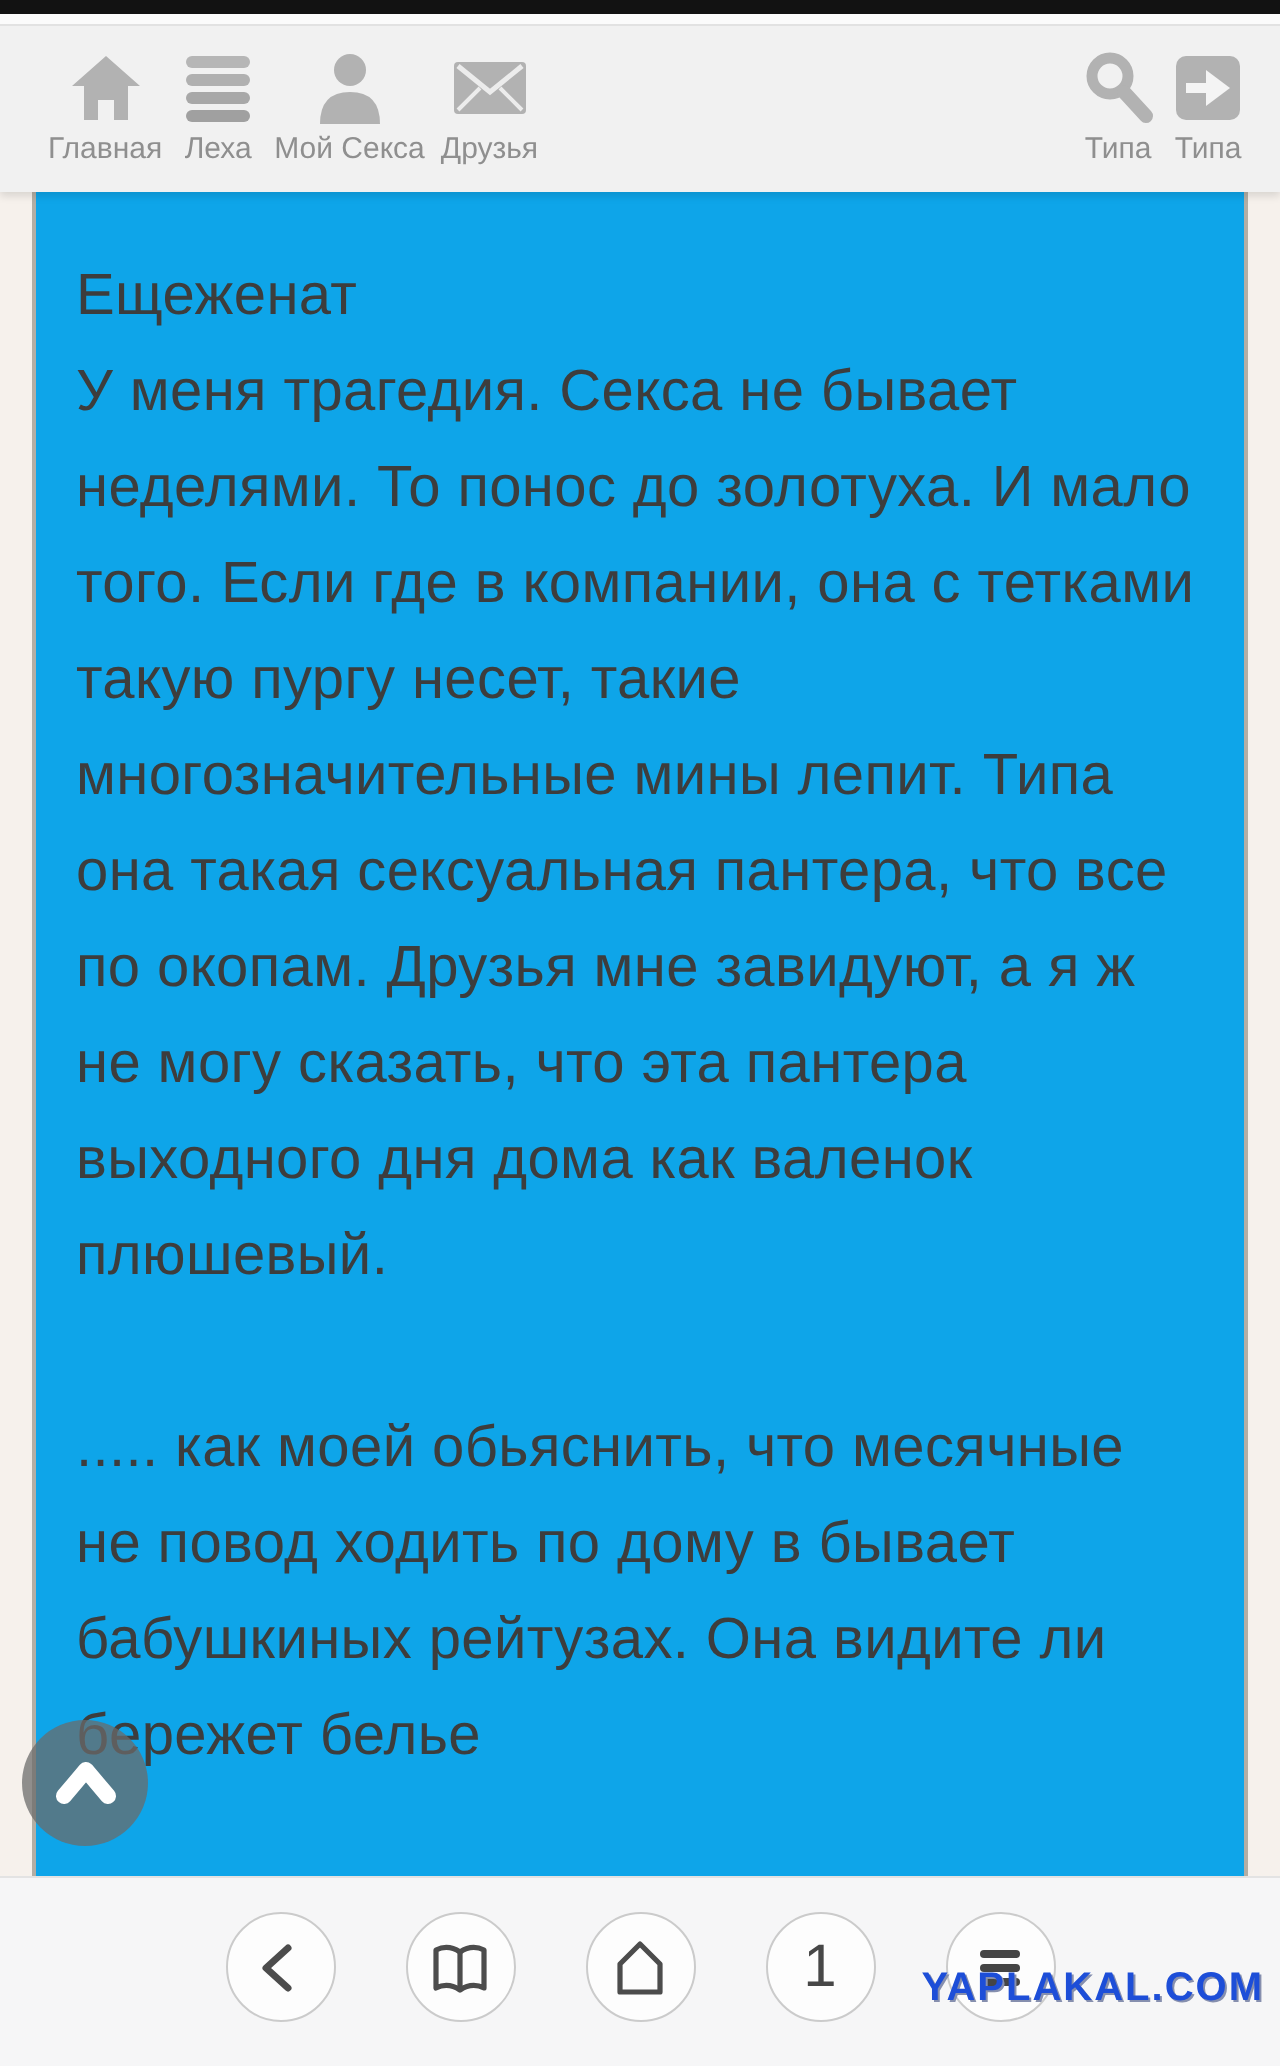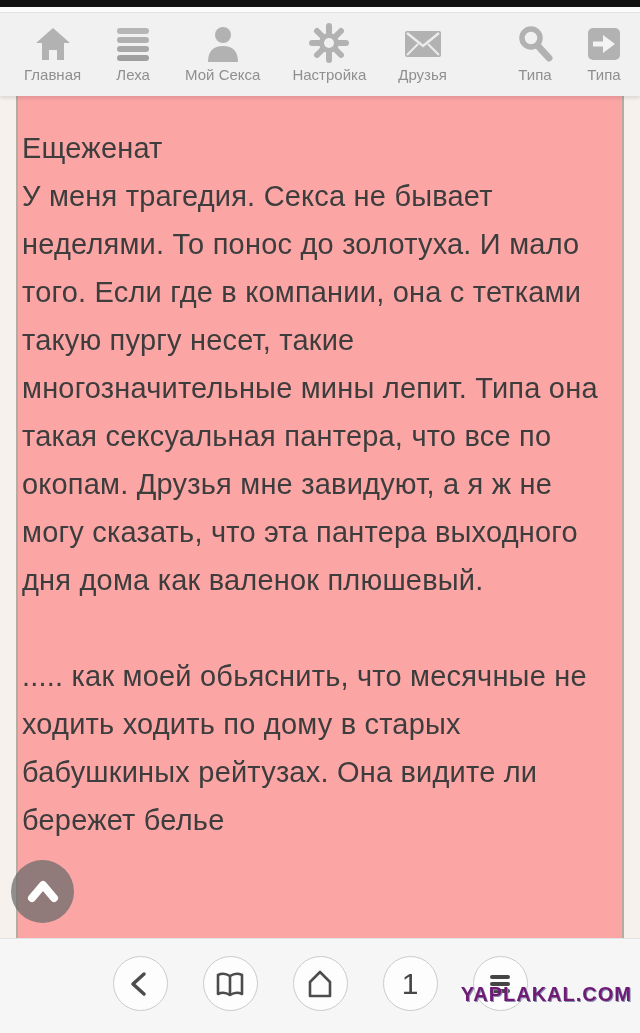--- a/index.html
+++ b/index.html
@@ -8,50 +8,50 @@
 
   #screen { position:relative; width:640px; height:1033px; background:#f6f1ec; overflow:hidden; }
 
   
   .status-bar { position:absolute; top:0; left:0; width:640px; height:7px; background:#121212; z-index:30; }
 
   
   .toolbar { position:absolute; top:7px; left:0; width:640px; height:89px;
              background:#f1f1f1; box-shadow:0 2px 4px rgba(0,0,0,0.12); z-index:20; }
   .toolbar-strip { height:6px; background:#fbfbfb; border-bottom:1px solid #e2e2e2; }
-  .toolbar-row { display:flex; align-items:flex-start; padding:10px 18px 0 24px; gap:32px; }
+  .toolbar-row { display:flex; align-items:flex-start; padding:10px 18px 0 24px; gap:8px; }
   .nav-item { display:flex; flex-direction:column; align-items:center; cursor:pointer; }
   .nav-icon { height:40px; display:flex; align-items:flex-end; justify-content:center; }
   .nav-label { font-size:15px; color:#8f8f8f; margin-top:3px; white-space:nowrap; }
   .spacer { flex:1; }
 
   
   .content { position:absolute; top:96px; left:0; width:640px; height:937px; background:#f6f1ec; }
   .panel { position:absolute; left:16px; top:0; width:608px; height:100%;
-           background:#fca5a5; border-left:2px solid #b3aea4; border-right:2px solid #b3aea4;
-           padding:28px 20px 0 4px; overflow:hidden; }
+           background:#0ea5e9; border-left:2px solid #b3aea4; border-right:2px solid #b3aea4;
+           padding:28px 20px 0 20px; overflow:hidden; }
   .post-author, .post-body { font-size:29px; line-height:48px; color:#3d3d3d; letter-spacing:0.2px; }
   .post + .post { margin-top:48px; }
 
   
   .scroll-top { position:absolute; left:11px; top:860px; width:63px; height:63px; border-radius:50%;
                 background:rgba(106,106,106,0.74); display:flex; align-items:center; justify-content:center;
                 z-index:15; cursor:pointer; }
 
   
   .bottom-bar { position:absolute; left:0; bottom:0; width:640px; height:95px;
                 background:#f6f6f7; border-top:1px solid #e3e3e3; z-index:25; }
   .bottom-row { display:flex; justify-content:center; gap:35px; margin-top:17px; }
   .circle-btn { width:55px; height:55px; border-radius:50%; background:#fdfdfd; border:1px solid #cbcbcb;
                 display:flex; align-items:center; justify-content:center; cursor:pointer; }
   .tab-count { font-size:30px; color:#474747; font-weight:400; }
 
   .watermark { position:absolute; right:8px; bottom:27px; z-index:26;
                font-size:20px; font-weight:bold; letter-spacing:1px;
-               color:#701a75; text-shadow:1px 1px 0 #868fae; }
+               color:#1d4ed8; text-shadow:1px 1px 0 #868fae; }
 </style>
 </head>
 <body>
 
 <div id="screen">
 
   <div class="status-bar"></div>
 
   <div class="toolbar">
     <div class="toolbar-strip"></div>
@@ -81,39 +81,20 @@
       <div class="nav-item">
         <span class="nav-icon">
           <svg width="38" height="38" viewBox="0 0 38 38">
             <circle cx="19" cy="10" r="8" fill="#b2b2b2"></circle>
             <path d="M4 37 Q4 21 19 21 Q34 21 34 37 Z" fill="#b2b2b2"></path>
           </svg>
         </span>
         <span class="nav-label">Мой Секса</span>
       </div>
 
-      <div class="nav-item">
-        <span class="nav-icon">
-          <svg width="40" height="40" viewBox="0 0 40 40">
-            <g stroke="#b2b2b2" stroke-width="6" stroke-linecap="round">
-              <line x1="20" y1="3" x2="20" y2="10"></line>
-                <line x1="20" y1="30" x2="20" y2="37"></line>
-              <line x1="3" y1="20" x2="10" y2="20"></line>
-                <line x1="30" y1="20" x2="37" y2="20"></line>
-              <line x1="8" y1="8" x2="13" y2="13"></line>
-                <line x1="27" y1="27" x2="32" y2="32"></line>
-              <line x1="8" y1="32" x2="13" y2="27"></line>
-                <line x1="27" y1="13" x2="32" y2="8"></line>
-            </g>
-            <circle cx="20" cy="20" r="10" fill="#b2b2b2"></circle>
-            <circle cx="20" cy="20" r="5" fill="#f1f1f1"></circle>
-          </svg>
-        </span>
-        <span class="nav-label">Настройка</span>
-      </div>
 
       <div class="nav-item">
         <span class="nav-icon">
           <svg width="40" height="38" viewBox="0 0 40 38">
             <rect x="2" y="6" width="36" height="26" rx="2" fill="#b2b2b2"></rect>
             <path d="M4 8 L20 21 L36 8" fill="none" stroke="#ececec" stroke-width="2.5"></path>
             <path d="M4 30 L15 19 M36 30 L25 19" fill="none" stroke="#ececec" stroke-width="2"></path>
           </svg>
         </span>
         <span class="nav-label">Друзья</span>
@@ -147,21 +128,21 @@
 
   <div class="content">
     <div class="panel">
 
       <div class="post">
         <div class="post-author">Ещеженат</div>
         <div class="post-body">У меня трагедия. Секса не бывает неделями. То понос до золотуха. И мало того. Если где в компании, она с тетками такую пургу несет, такие многозначительные мины лепит. Типа она такая сексуальная пантера, что все по окопам. Друзья мне завидуют, а я ж не могу сказать, что эта пантера выходного дня дома как валенок плюшевый.</div>
       </div>
 
       <div class="post">
-        <div class="post-body">..... как моей обьяснить, что месячные не ходить ходить по дому в старых бабушкиных рейтузах. Она видите ли бережет белье</div>
+        <div class="post-body">..... как моей обьяснить, что месячные не повод ходить по дому в бывает бабушкиных рейтузах. Она видите ли бережет белье</div>
       </div>
 
     </div>
   </div>
 
   <div class="scroll-top">
     <span style="display:flex;">
       <svg width="40" height="40" viewBox="0 0 40 40">
         <polyline points="9,26 20,13 31,26" fill="none" stroke="#ffffff" stroke-width="8" stroke-linecap="round" stroke-linejoin="round"></polyline>
       </svg>

